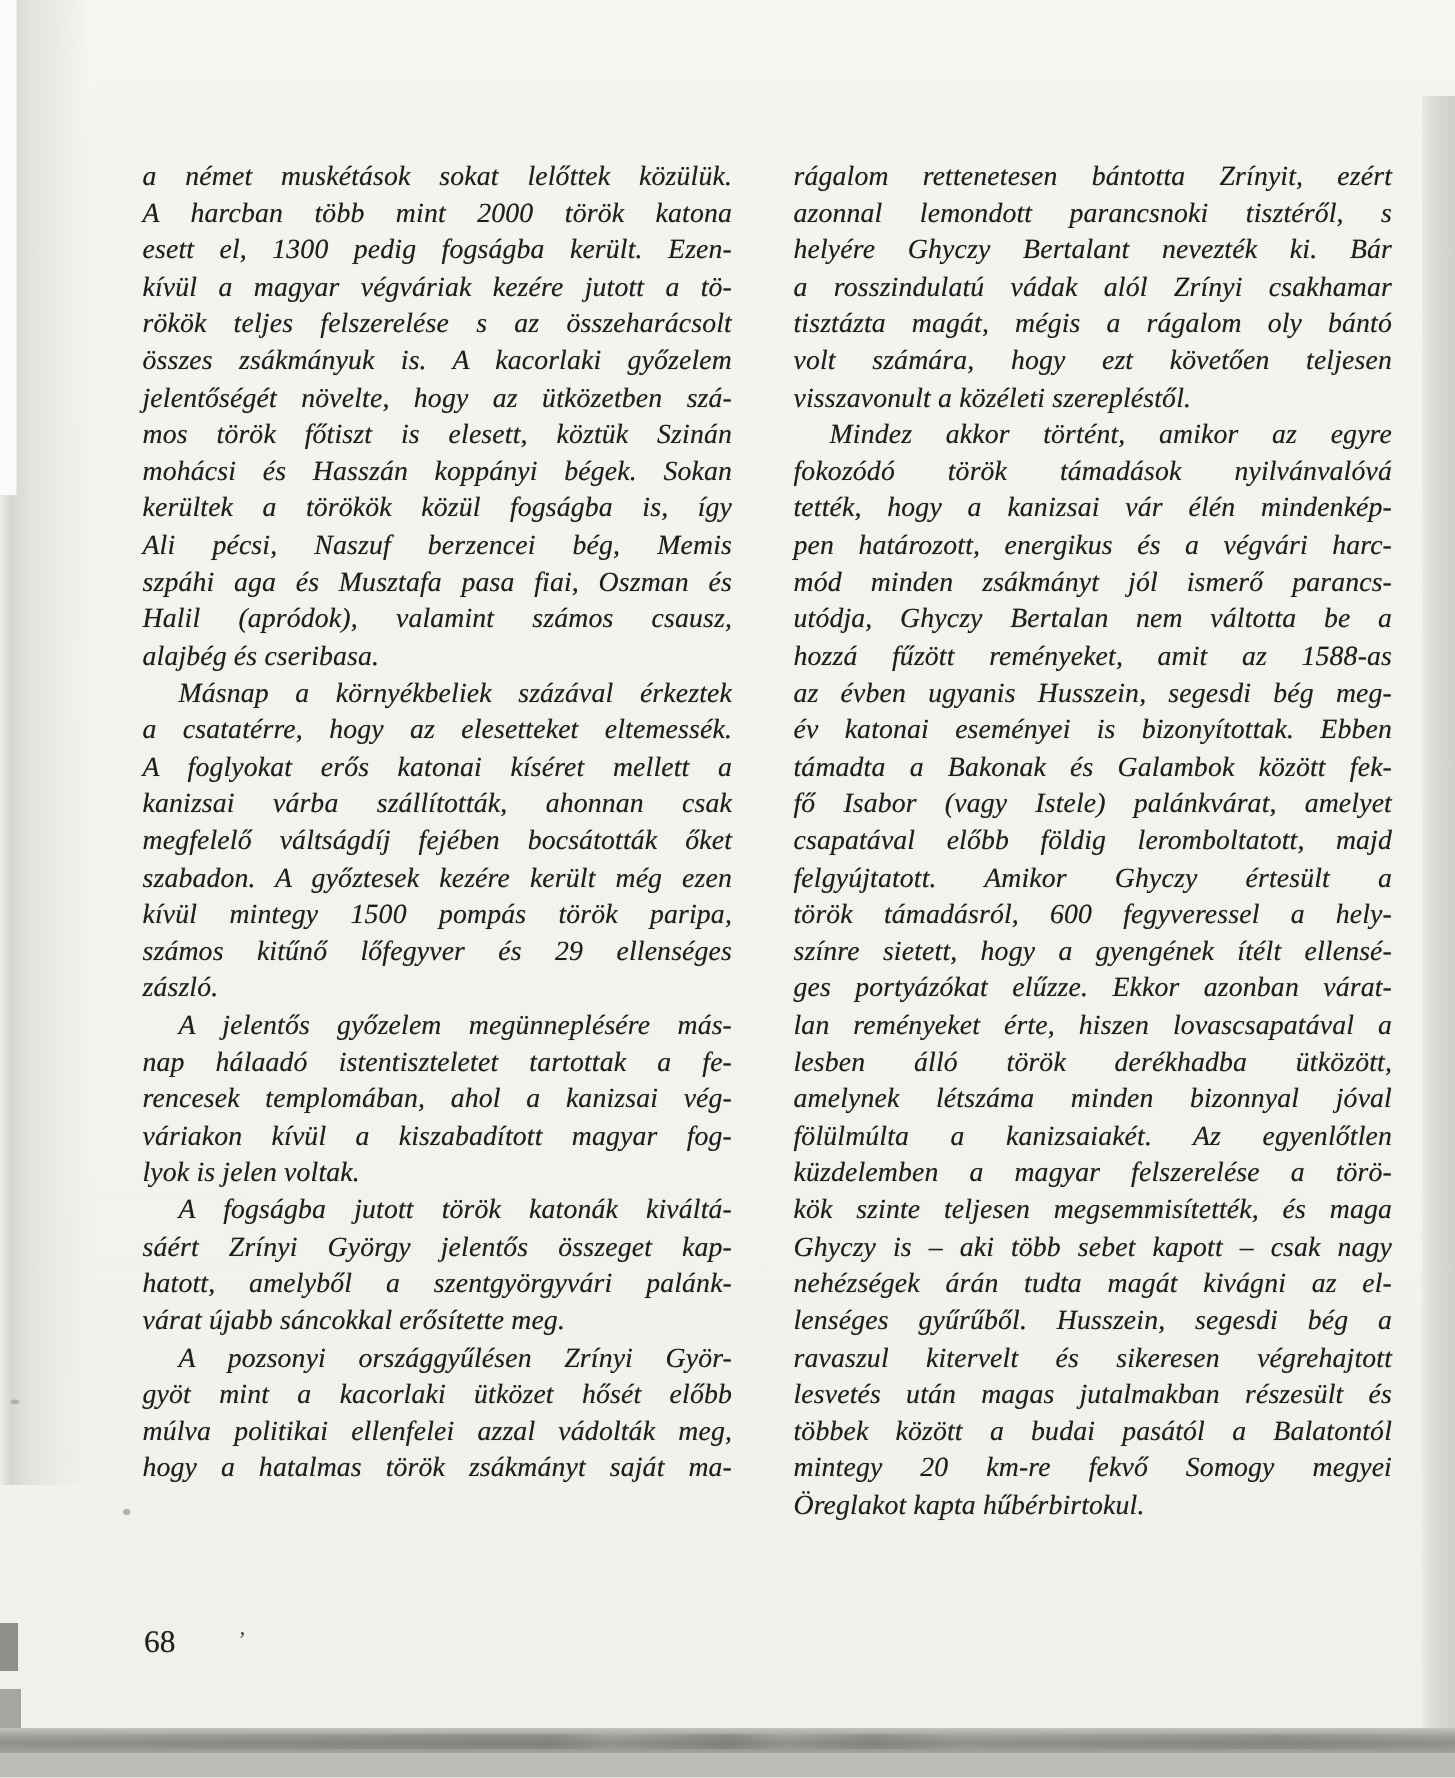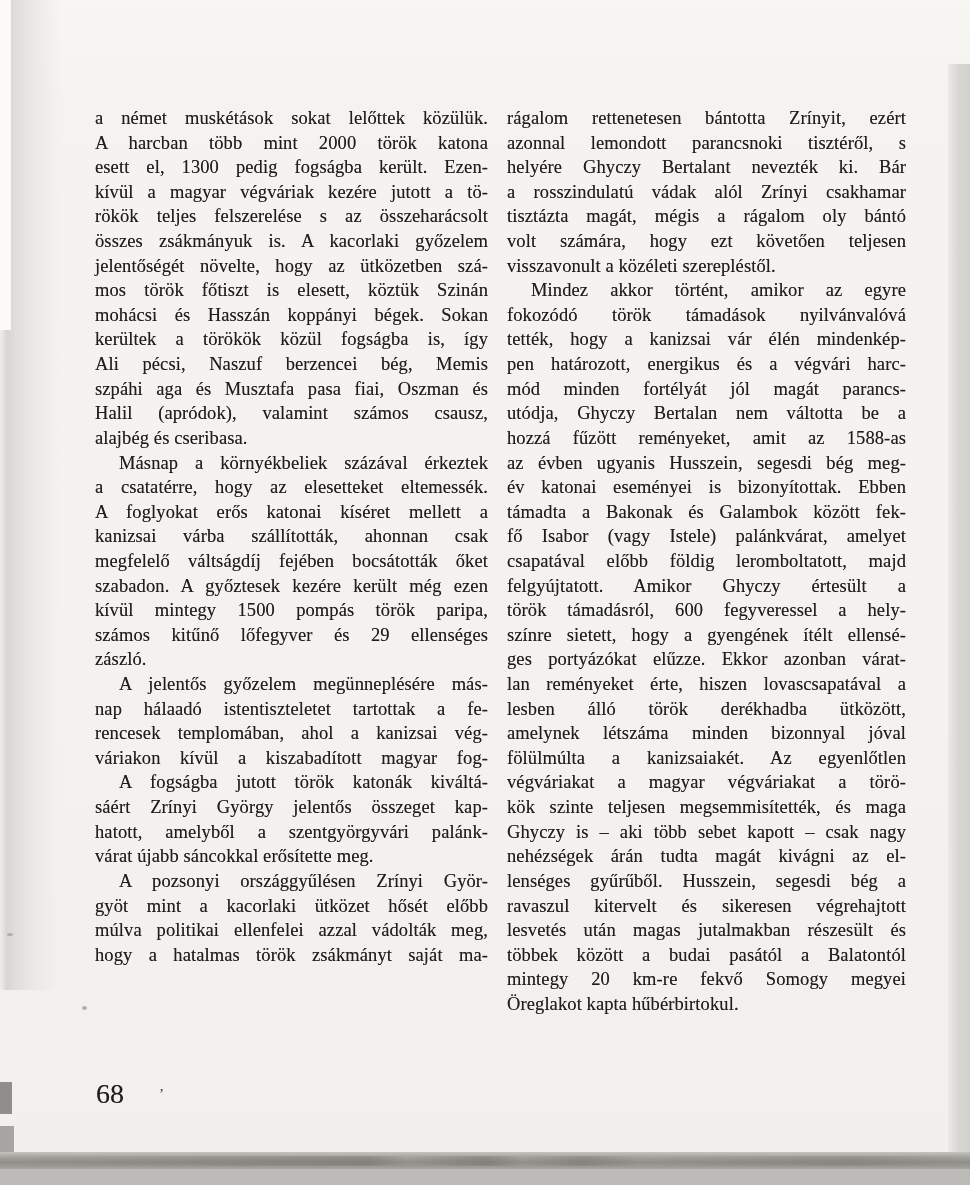--- a/index.html
+++ b/index.html
@@ -33,35 +33,35 @@
     background:
       linear-gradient(90deg, rgba(90,88,84,0) 0%, rgba(90,88,84,.28) 38%, rgba(90,88,84,0) 42%,
         rgba(90,88,84,.3) 50%, rgba(90,88,84,0) 54%, rgba(90,88,84,.25) 60%, rgba(90,88,84,0) 66%,
         rgba(90,88,84,.2) 88%, rgba(90,88,84,0) 100%);
   }
   .bottom-table { position:absolute; left:0; top:1169px; width:970px; height:16px; background:#bcbbb8; }
   .speck-1 { position:absolute; left:82px; top:1006px; width:5px; height:4px; background:rgba(60,58,55,.35); border-radius:50%; }
   .speck-2 { position:absolute; left:7px; top:933px; width:6px; height:3px; background:rgba(80,78,75,.3); border-radius:50%; }
 
   
-  .col { position:absolute; top:106px; }
+  .col { position:absolute; top:106px;font-style:italic; }
   .col-left  { left:95px;  width:393px; }
-  .col-right { left:507px; width:399px; }
+  .col-right { left:529px; width:399px; }
   .paragraph { margin:0; }
   .line {
     height:24.62px; line-height:24.62px; font-size:18.5px;
     letter-spacing:0.1px; white-space:nowrap; overflow:visible;
     text-align:justify; text-align-last:justify;
     text-shadow:0 0 0.5px rgba(30,28,26,.55);
   }
   .line.last { text-align-last:left; }
   .line.indent { text-indent:24px; }
 
   .page-number {
-    position:absolute; left:96px; top:1081px; font-size:28px; line-height:26px;
+    position:absolute; left:96px; top:1081px; font-size:21px; line-height:26px;
     text-shadow:0 0 0.5px rgba(30,28,26,.5);
   }
   .footer-mark { position:absolute; left:159px; top:1086px; font-size:15px; color:#3a3834; }
 </style>
 </head>
 <body>
 
 <div class="scan">
 
   <div class="left-edge"></div>
@@ -94,20 +94,21 @@
         <div class="line">szabadon. A győztesek kezére került még ezen</div>
         <div class="line">kívül mintegy 1500 pompás török paripa,</div>
         <div class="line">számos kitűnő lőfegyver és 29 ellenséges</div>
         <div class="line last">zászló.</div>
       </div>
       <div class="paragraph">
         <div class="line indent">A jelentős győzelem megünneplésére más-</div>
         <div class="line">nap hálaadó istentiszteletet tartottak a fe-</div>
         <div class="line">rencesek templomában, ahol a kanizsai vég-</div>
         <div class="line">váriakon kívül a kiszabadított magyar fog-</div>
+        <div class="line last">lyok is jelen voltak.</div>
       </div>
       <div class="paragraph">
         <div class="line indent">A fogságba jutott török katonák kiváltá-</div>
         <div class="line">sáért Zrínyi György jelentős összeget kap-</div>
         <div class="line">hatott, amelyből a szentgyörgyvári palánk-</div>
         <div class="line last">várat újabb sáncokkal erősítette meg.</div>
       </div>
       <div class="paragraph">
         <div class="line indent">A pozsonyi országgyűlésen Zrínyi Györ-</div>
         <div class="line">gyöt mint a kacorlaki ütközet hősét előbb</div>
@@ -124,37 +125,37 @@
         <div class="line">a rosszindulatú vádak alól Zrínyi csakhamar</div>
         <div class="line">tisztázta magát, mégis a rágalom oly bántó</div>
         <div class="line">volt számára, hogy ezt követően teljesen</div>
         <div class="line last">visszavonult a közéleti szerepléstől.</div>
       </div>
       <div class="paragraph">
         <div class="line indent">Mindez akkor történt, amikor az egyre</div>
         <div class="line">fokozódó török támadások nyilvánvalóvá</div>
         <div class="line">tették, hogy a kanizsai vár élén mindenkép-</div>
         <div class="line">pen határozott, energikus és a végvári harc-</div>
-        <div class="line">mód minden fortélyát jól magát parancs-</div>
+        <div class="line">mód minden zsákmányt jól ismerő parancs-</div>
         <div class="line">utódja, Ghyczy Bertalan nem váltotta be a</div>
         <div class="line">hozzá fűzött reményeket, amit az 1588-as</div>
         <div class="line">az évben ugyanis Husszein, segesdi bég meg-</div>
         <div class="line">év katonai eseményei is bizonyítottak. Ebben</div>
         <div class="line">támadta a Bakonak és Galambok között fek-</div>
         <div class="line">fő Isabor (vagy Istele) palánkvárat, amelyet</div>
         <div class="line">csapatával előbb földig leromboltatott, majd</div>
         <div class="line">felgyújtatott. Amikor Ghyczy értesült a</div>
         <div class="line">török támadásról, 600 fegyveressel a hely-</div>
         <div class="line">színre sietett, hogy a gyengének ítélt ellensé-</div>
         <div class="line">ges portyázókat elűzze. Ekkor azonban várat-</div>
         <div class="line">lan reményeket érte, hiszen lovascsapatával a</div>
         <div class="line">lesben álló török derékhadba ütközött,</div>
         <div class="line">amelynek létszáma minden bizonnyal jóval</div>
         <div class="line">fölülmúlta a kanizsaiakét. Az egyenlőtlen</div>
-        <div class="line">végváriakat a magyar végváriakat a törö-</div>
+        <div class="line">küzdelemben a magyar felszerelése a törö-</div>
         <div class="line">kök szinte teljesen megsemmisítették, és maga</div>
         <div class="line">Ghyczy is – aki több sebet kapott – csak nagy</div>
         <div class="line">nehézségek árán tudta magát kivágni az el-</div>
         <div class="line">lenséges gyűrűből. Husszein, segesdi bég a</div>
         <div class="line">ravaszul kitervelt és sikeresen végrehajtott</div>
         <div class="line">lesvetés után magas jutalmakban részesült és</div>
         <div class="line">többek között a budai pasától a Balatontól</div>
         <div class="line">mintegy 20 km-re fekvő Somogy megyei</div>
         <div class="line last">Öreglakot kapta hűbérbirtokul.</div>
       </div>

